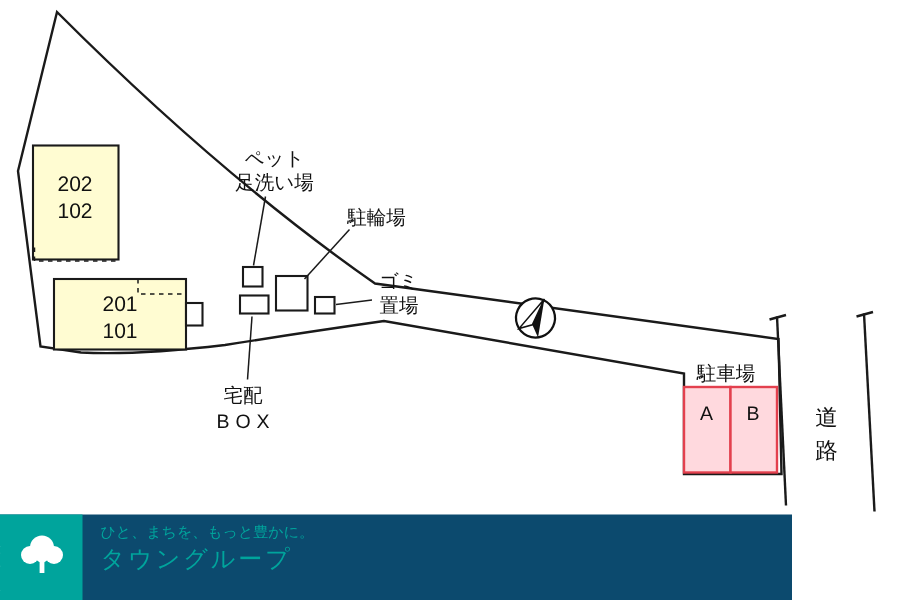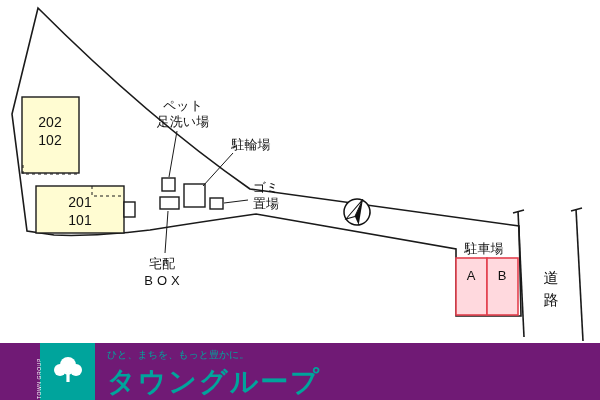--- a/index.html
+++ b/index.html
@@ -17,30 +17,30 @@
   .box-letters  { letter-spacing:4px; }
 
   .outline      { fill:#ffffff; stroke:#1a1a1a; stroke-width:1.6; }
   .bld          { fill:var(--building-fill,#fffcd2); stroke:#1a1a1a; stroke-width:1.4; }
   .small-bld    { fill:#ffffff; stroke:#1a1a1a; stroke-width:1.4; }
   .dashline     { fill:none; stroke:#1a1a1a; stroke-width:1; stroke-dasharray:3 3; }
   .leader       { fill:none; stroke:#1a1a1a; stroke-width:1; }
   .roadline     { fill:none; stroke:#1a1a1a; stroke-width:1.6; }
   .stall        { fill:var(--parking-fill,#ffd9de); stroke:var(--parking-stroke,#e3404e); stroke-width:1.6; }
 
-  footer { position:absolute; left:0; top:343px; width:600px; height:57px;
-           display:flex; background:#701a75;padding-left:40px; }
+  footer { position:absolute; left:0; top:343px; width:528px; height:57px;
+           display:flex; background:#0c4a6e; }
   .logo-box { position:relative; width:55px; height:57px; background:var(--accent,#00a49c);
               display:flex; align-items:center; justify-content:center; }
   .logo-caption { position:absolute; left:2px; bottom:1px; transform:rotate(-90deg);
                   transform-origin:left bottom; color:#fff; font-size:5px;
                   letter-spacing:.6px; white-space:nowrap; }
   .footer-text { padding:5px 0 0 12px; }
   .tagline { color:var(--accent,#00a49c); font-size:10px; margin-bottom:1px; }
-  .brand   { color:var(--accent,#00a49c); font-size:28px; font-weight:bold; letter-spacing:2px; }
+  .brand   { color:var(--accent,#00a49c); font-size:16px; font-weight:normal; letter-spacing:2px; }
 </style>
 </head>
 <body>
 
 <div class="canvas">
 
   <svg class="plan" width="600" height="345" viewBox="0 0 600 345">
 
     <path class="outline" d="M38 8 Q148 118 250 189 L519 226 L521 316 L456 316 L456 249 L256 214
              Q200 222 150 230 Q90 237 54 235 L27 231 L12 114 Z"></path>

